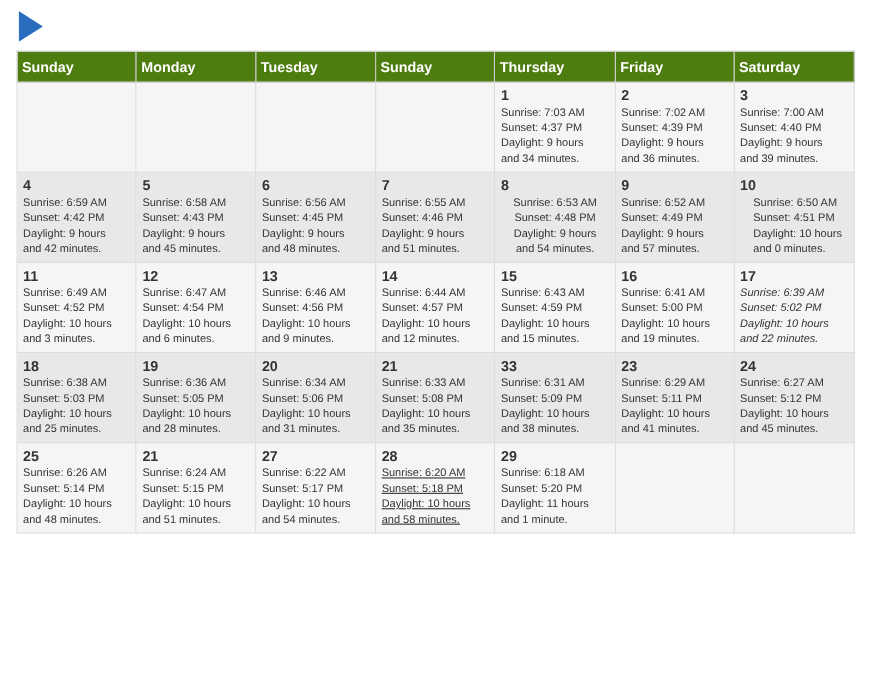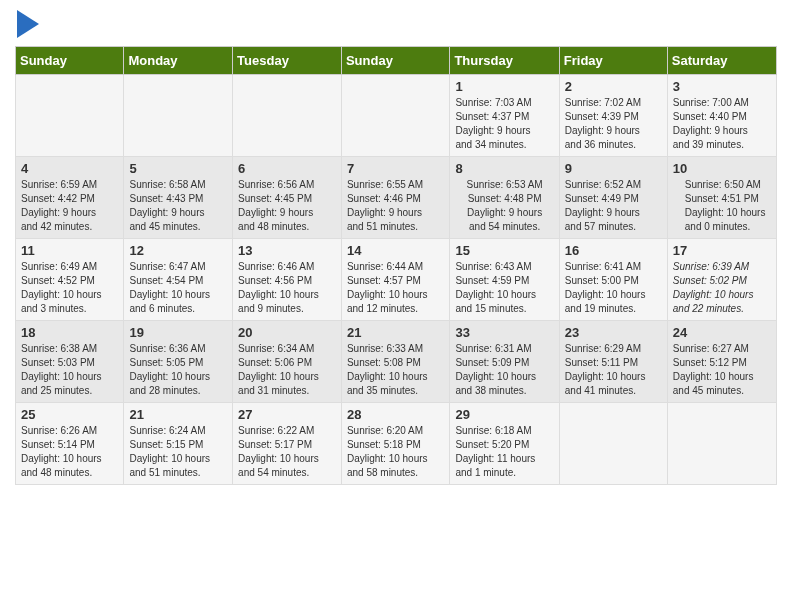--- a/index.html
+++ b/index.html
@@ -270,21 +270,21 @@
           </td>
           <td>
             <div class="day-num">27</div>
             <div class="day-info" style="white-space: pre-line;">Sunrise: 6:22 AM
 Sunset: 5:17 PM
 Daylight: 10 hours
 and 54 minutes.</div>
           </td>
           <td>
             <div class="day-num">28</div>
-            <div class="day-info" style="white-space: pre-line;">Sunrise: 6:20 AM
+            <div class="day-info" style="white-space: pre-line; text-decoration: underline;">Sunrise: 6:20 AM
 Sunset: 5:18 PM
 Daylight: 10 hours
 and 58 minutes.</div>
           </td>
           <td>
             <div class="day-num">29</div>
             <div class="day-info" style="white-space: pre-line;">Sunrise: 6:18 AM
 Sunset: 5:20 PM
 Daylight: 11 hours
 and 1 minute.</div>

